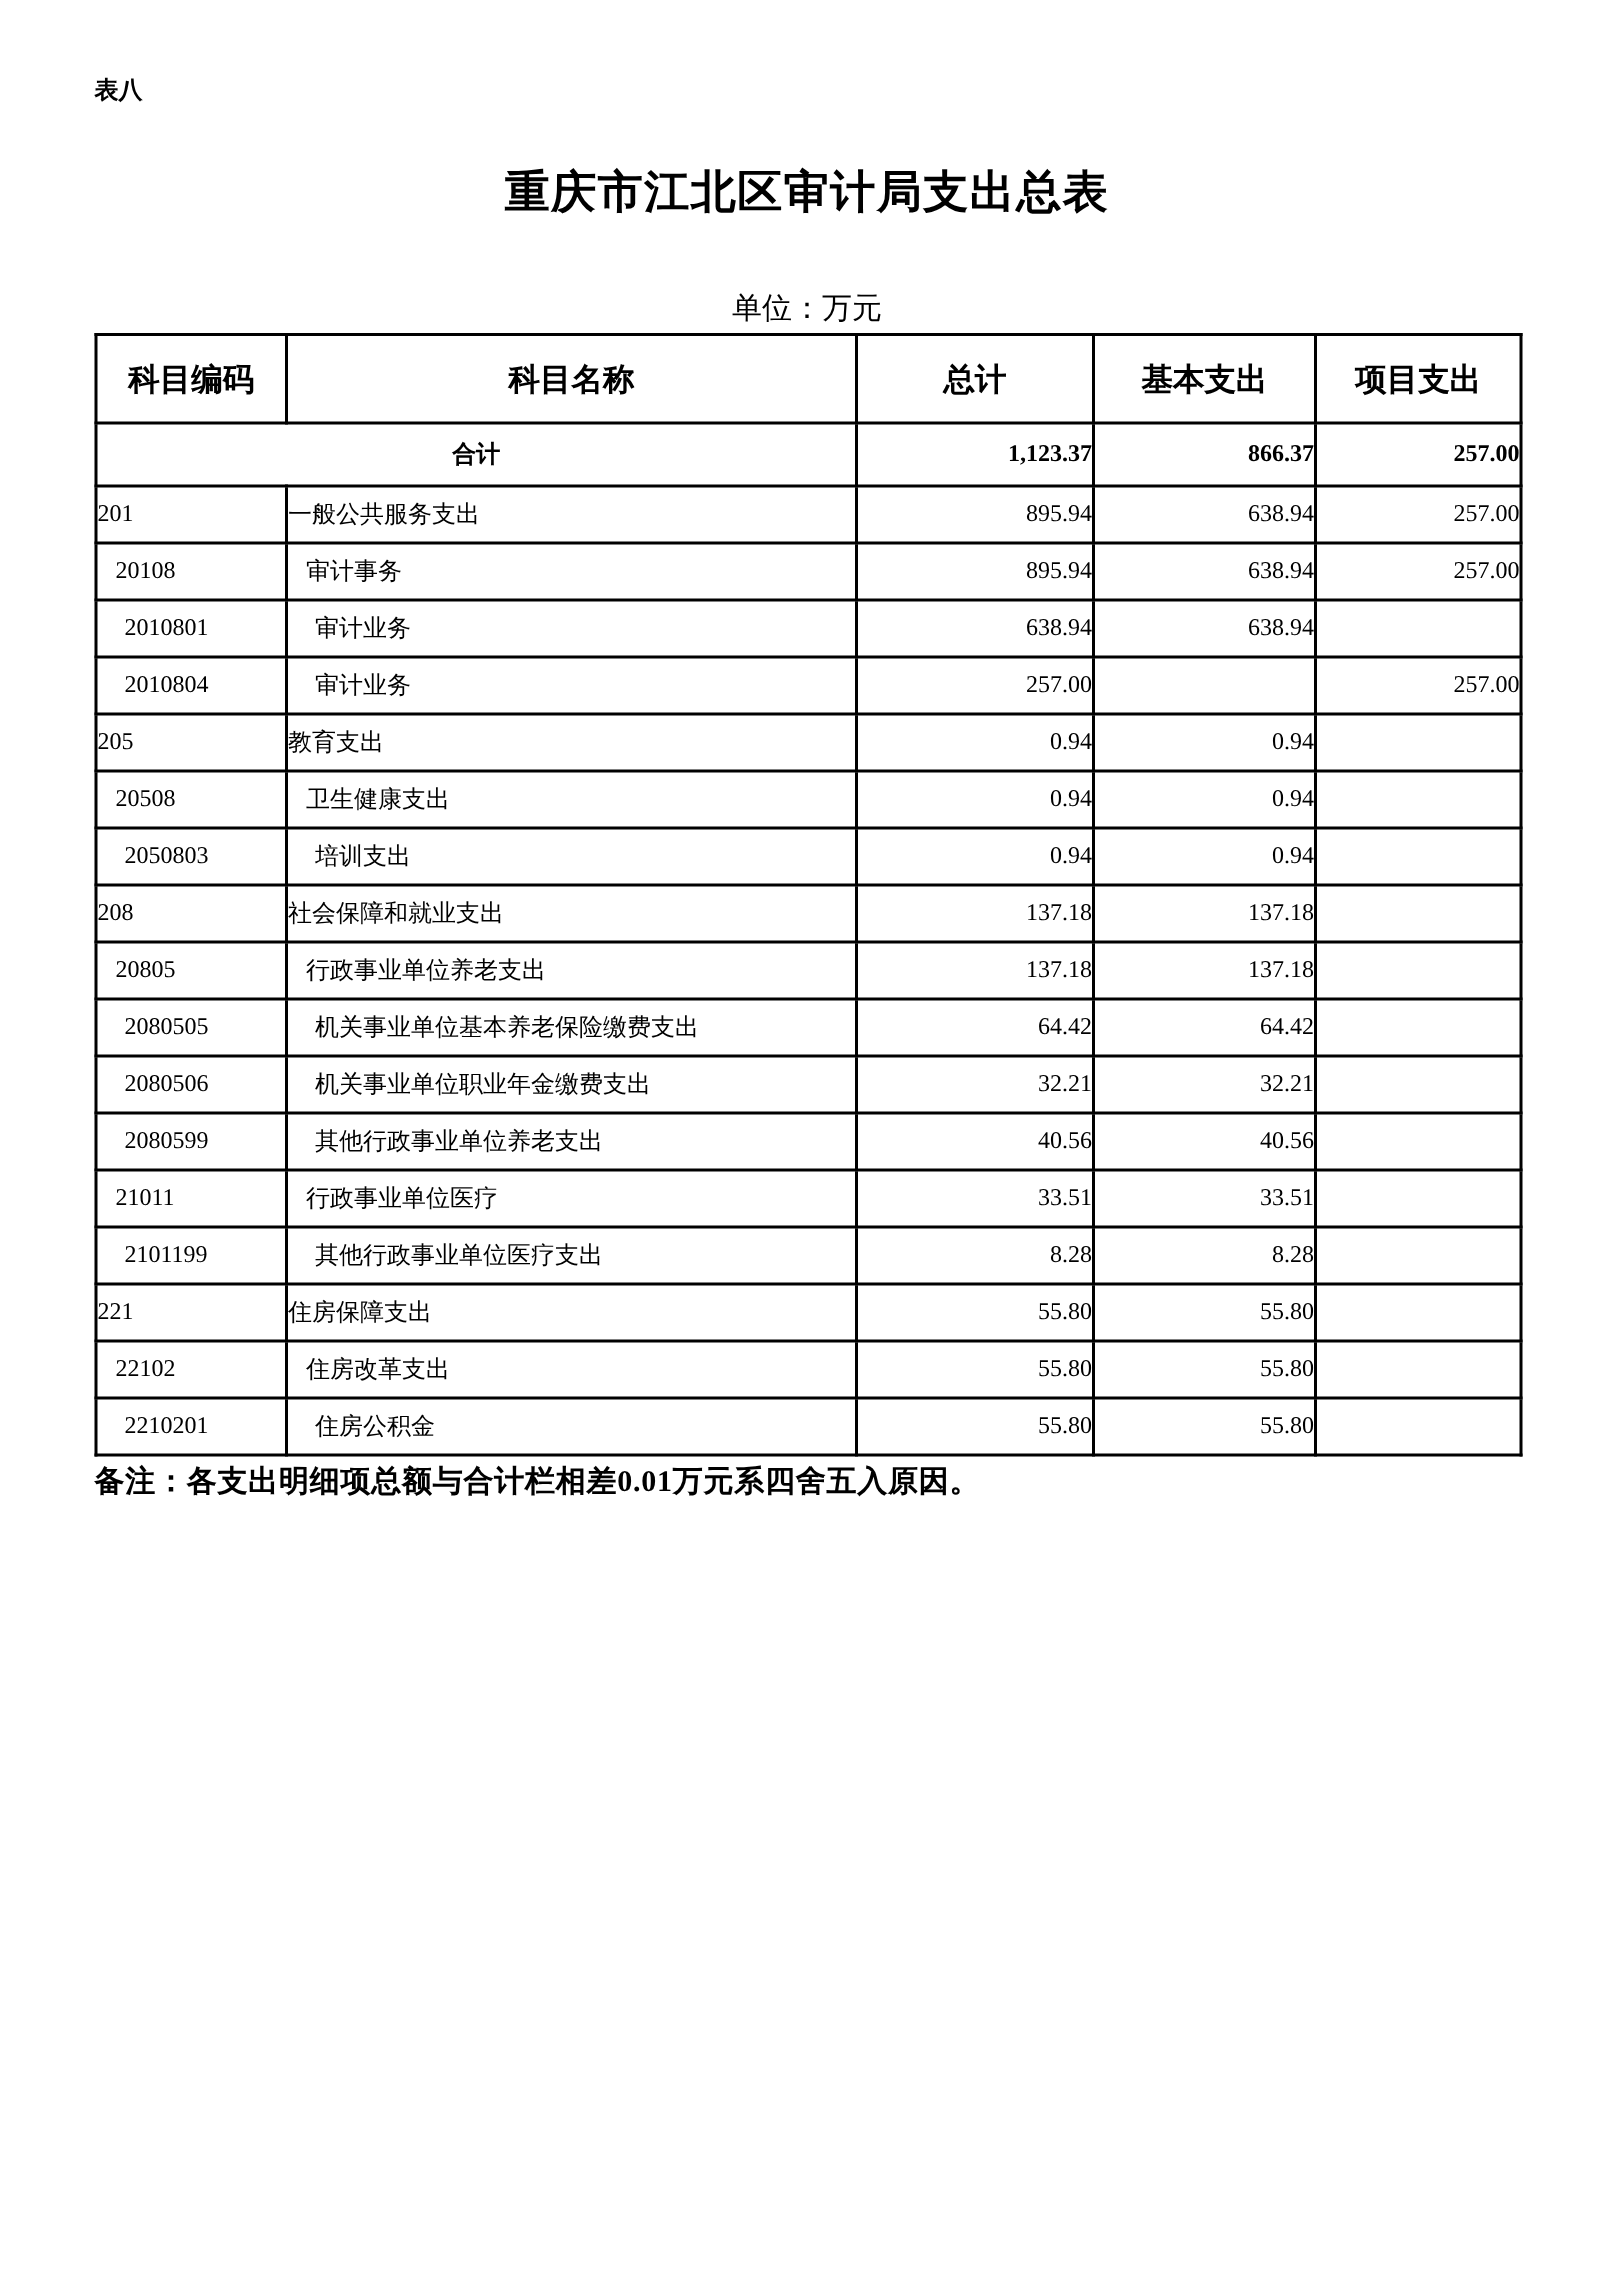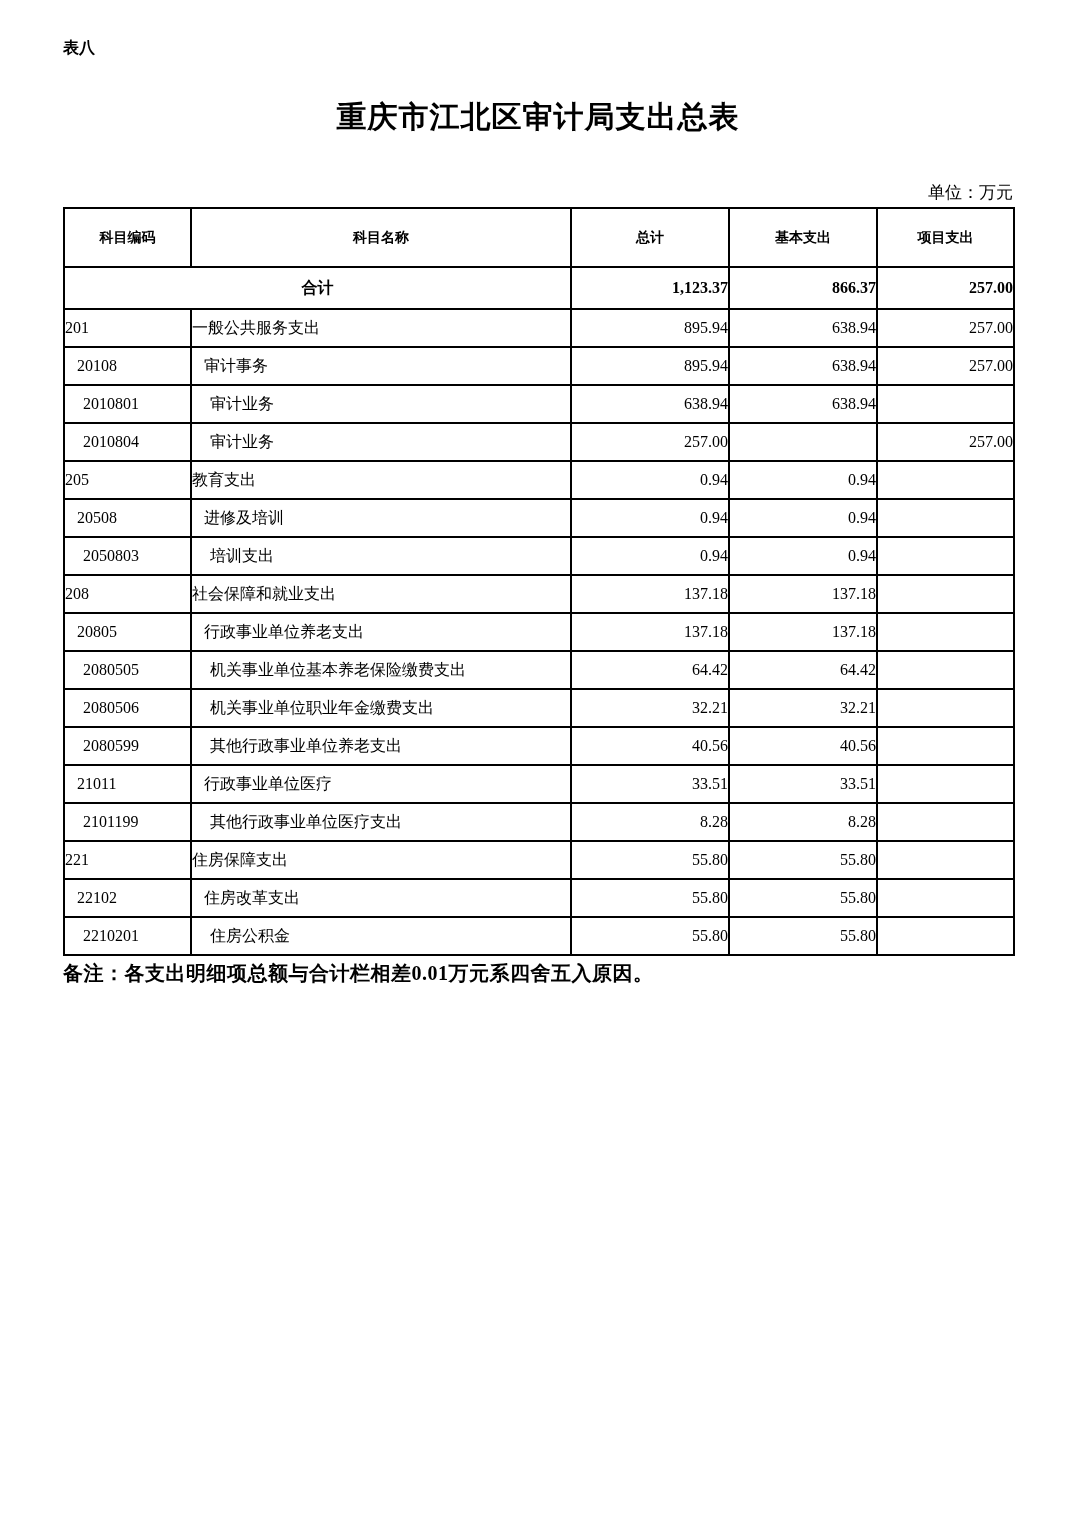--- a/index.html
+++ b/index.html
@@ -3,63 +3,63 @@
 <meta charset="utf-8">
 <style>
   html, body { margin: 0; padding: 0; background: #ffffff; }
   .page {
     position: relative;
     width: 1074px;
     height: 1360px;
     box-sizing: border-box;
     background: #ffffff;
     color: #000000;
-    padding: 40px 61px 0 63px;
+    padding: 52px 61px 0 63px;
     overflow: hidden;
     font-family: "Liberation Serif", serif;
   }
   .corner-label {
     font-family: "DejaVu Sans", sans-serif;
     font-weight: bold;
     font-size: 16px;
     line-height: 1;
   }
   .doc-title {
     margin-top: 46px;
     text-align: center;
     font-weight: bold;
     font-size: 30px;
     letter-spacing: 1px;
     line-height: 1;
   }
   .unit-label {
     margin-top: 52px;
     margin-bottom: 6px;
-    text-align: right;
-    font-size: 17px;
+    text-align: center;
+    font-size: 20px;
     line-height: 1;
   }
   table.budget {
     border-collapse: collapse;
     table-layout: fixed;
     width: 950px;
   }
   table.budget th, table.budget td {
     border: 2px solid #000000;
     box-sizing: border-box;
     padding: 0;
     vertical-align: middle;
     overflow: hidden;
     white-space: nowrap;
   }
   thead tr { height: 59px; }
   thead th {
     font-family: "DejaVu Sans", "Liberation Sans", sans-serif;
     font-weight: bold;
-    font-size: 14px;
+    font-size: 21px;
     margin-left: 44px;
   }
   tr.total-row { height: 42px; }
   tr.total-row td { font-weight: bold; font-size: 16px; margin-left: 48px; }
   tr.total-row .total-label { text-align: center; }
   tbody tr.data-row { height: 38px; }
   tbody td { font-size: 16px; }
   td.code { text-align: left; padding-left: 3px; }
   td.name { text-align: left; padding-left: 5px; }
   td.code.lvl2, td.name.lvl2 { padding-left: 12px; }
@@ -138,21 +138,21 @@
     </tr>
         <tr class="data-row">
       <td class="code lvl1">205</td>
       <td class="name lvl1">教育支出</td>
       <td class="num">0.94</td>
       <td class="num">0.94</td>
       <td class="num"></td>
     </tr>
         <tr class="data-row">
       <td class="code lvl2">20508</td>
-      <td class="name lvl2">进修及培训</td>
+      <td class="name lvl2">卫生健康支出</td>
       <td class="num">0.94</td>
       <td class="num">0.94</td>
       <td class="num"></td>
     </tr>
         <tr class="data-row">
       <td class="code lvl3">2050803</td>
       <td class="name lvl3">培训支出</td>
       <td class="num">0.94</td>
       <td class="num">0.94</td>
       <td class="num"></td>

